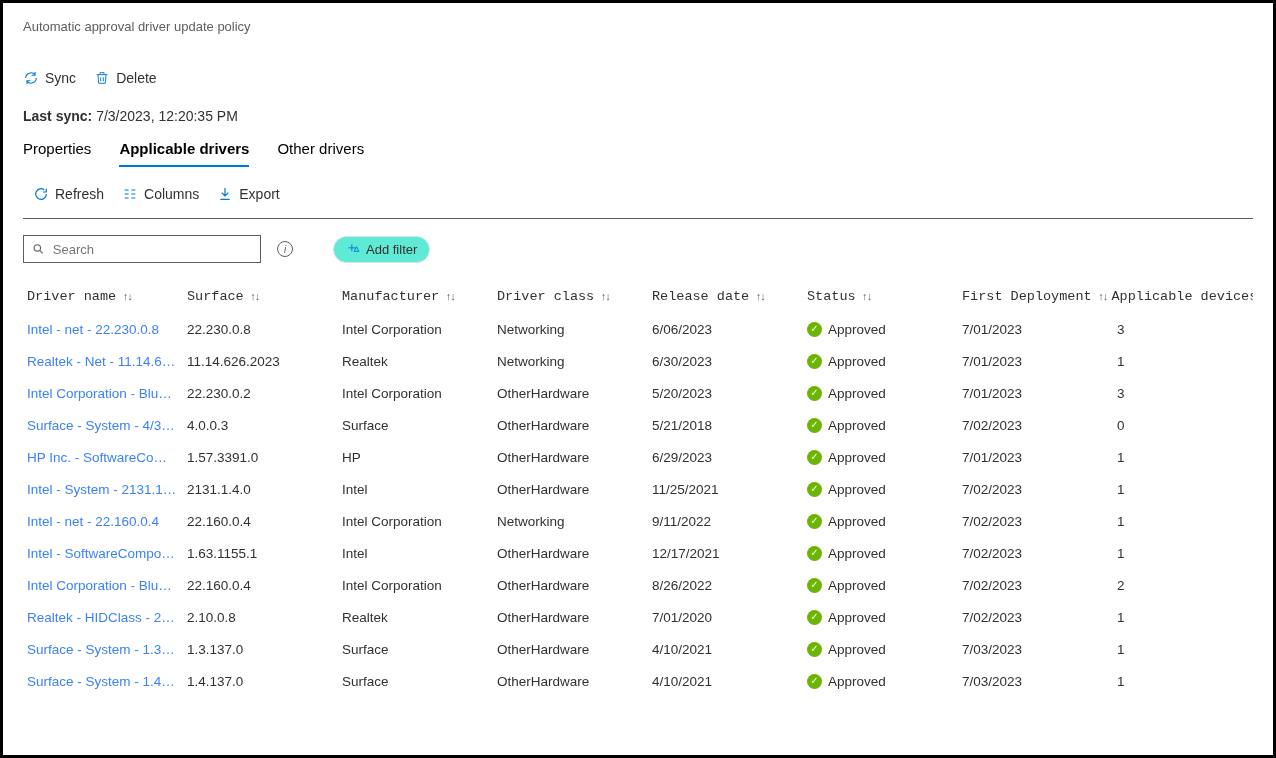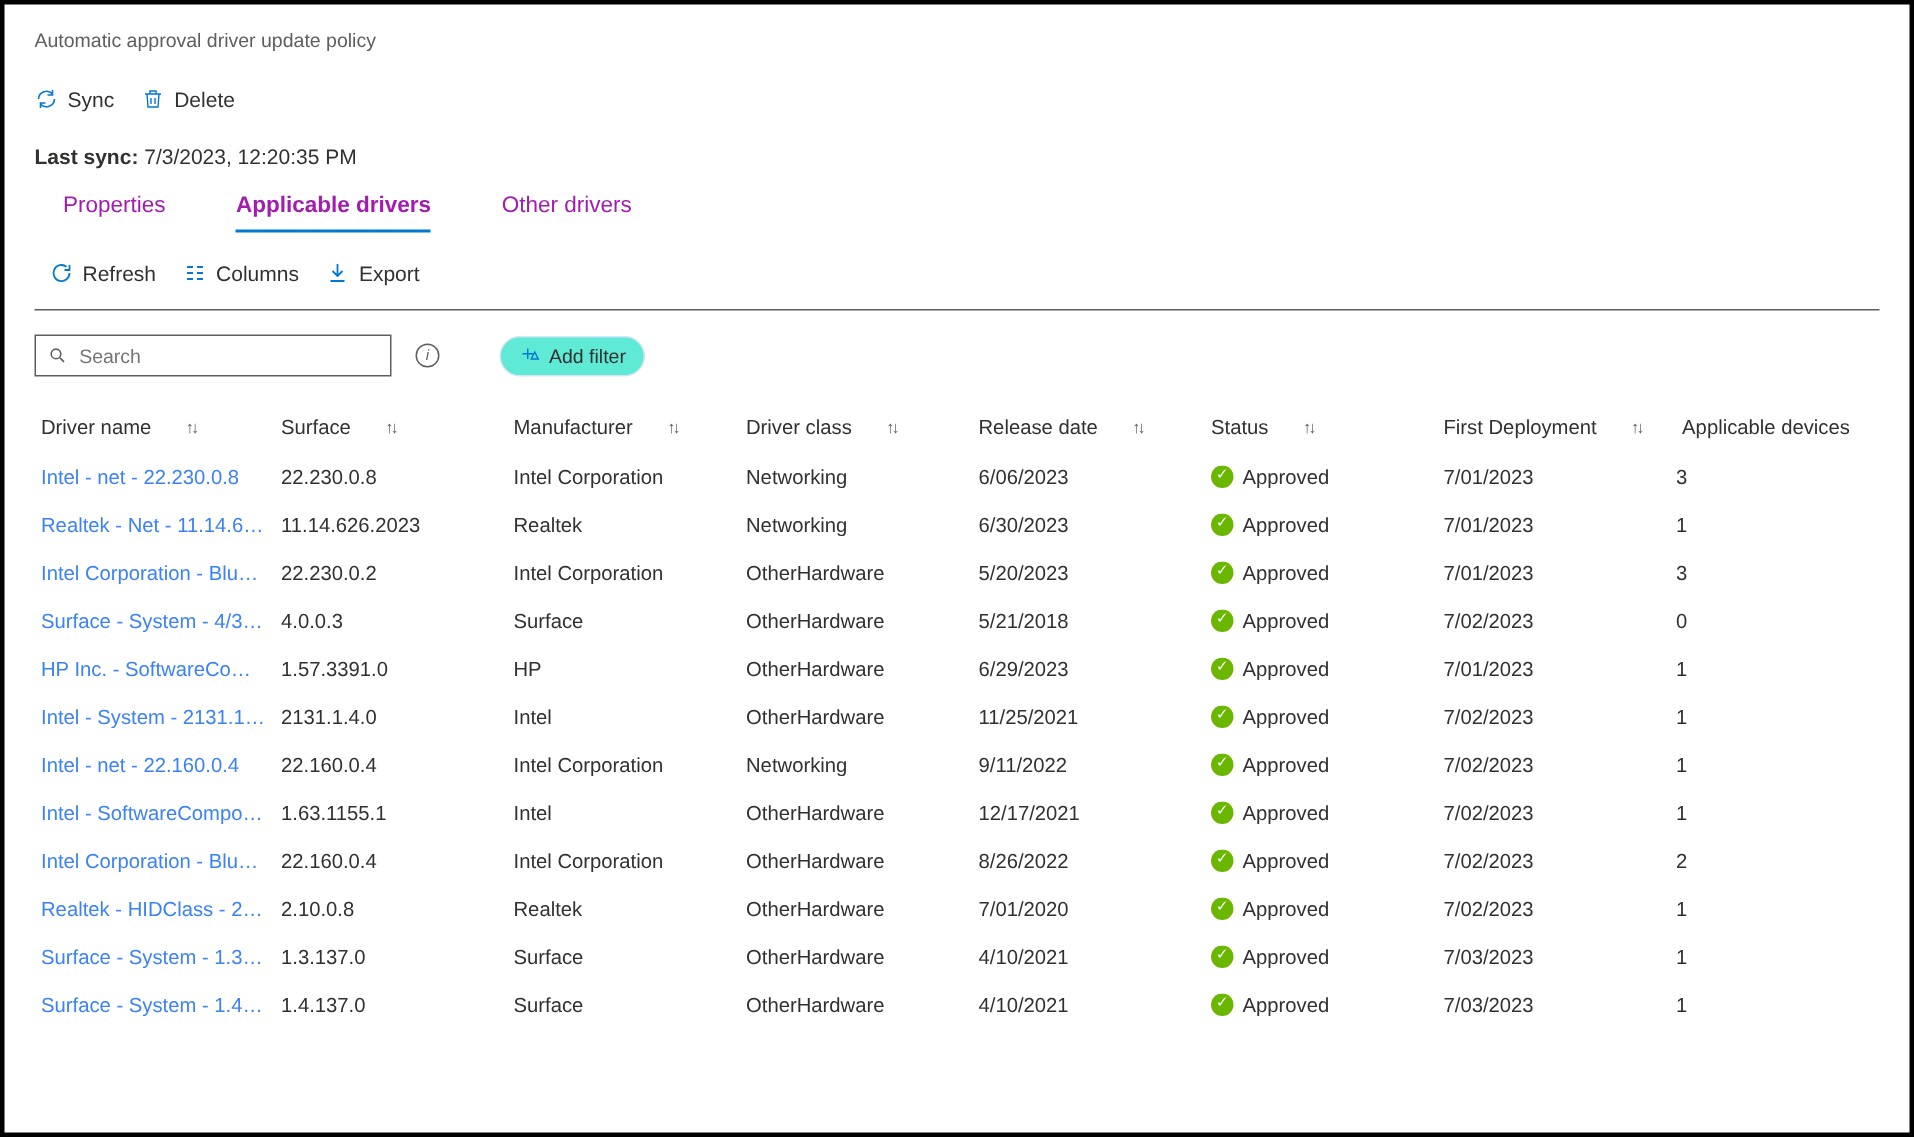--- a/index.html
+++ b/index.html
@@ -47,21 +47,21 @@
     padding: 4px 6px;
   }
   .subtitle {
     color: #605e5c;
     font-size: 13px;
     margin-top: 2px;
   }
   .cmd-bar {
     display: flex;
     gap: 18px;
-    margin-top: 24px;
+    margin-top: 36px;
   }
   .cmd {
     display: inline-flex;
     align-items: center;
     gap: 6px;
     color: #323130;
     cursor: pointer;
     font-size: 14px;
   }
   .cmd svg { width: 16px; height: 16px; }
@@ -75,22 +75,21 @@
   .tabs {
     display: flex;
     gap: 28px;
     margin-top: 16px;
     border-bottom: 1px solid transparent;
   }
   .tab {
     font-size: 15px;
     padding-bottom: 8px;
     cursor: pointer;
-    color: #a21caf;
-    margin-left: 19px;
+    color: #000000;
   }
   .tab.active {
     font-weight: 600;
     border-bottom: 2px solid #0078d4;
   }
   .toolbar2 {
     display: flex;
     gap: 18px;
     margin-top: 18px;
     padding-left: 10px;
@@ -172,24 +171,25 @@
     padding: 0 4px;
   }
   .ghead {
     font-weight: 400;
     color: #323130;
     border-bottom: 1px solid transparent;
   }
   .ghead .col {
     display: flex;
     align-items: center;
-    gap: 23px;
+    gap: 6px;
     cursor: pointer;
     font-size: 13.5px;
     white-space: nowrap;
+    font-family: Liberation Mono, monospace;
   }
   .sort-arrows {
     font-size: 11px;
     color: #605e5c;
     letter-spacing: -2px;
   }
   .grow {
     font-size: 13.5px;
   }
   .grow .cell {

